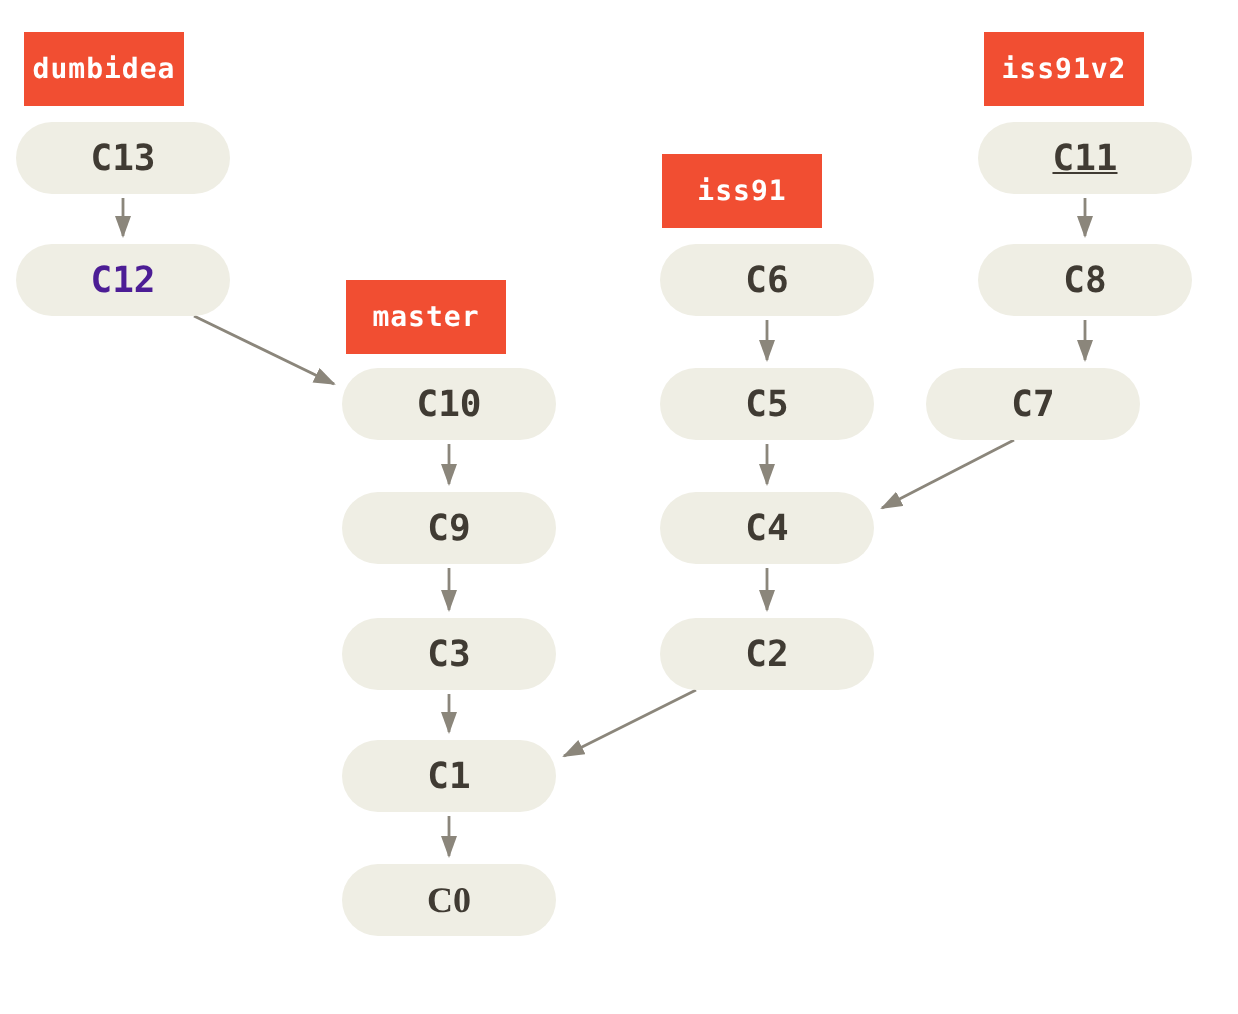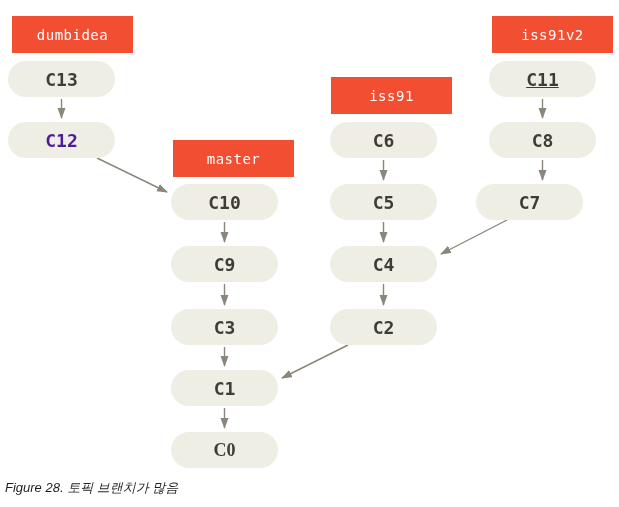--- a/index.html
+++ b/index.html
@@ -9,23 +9,23 @@
     background:#ffffff;
     font-family:"DejaVu Sans Mono","Liberation Mono",monospace;
     overflow:hidden;
   }
   #edges-layer{
     position:absolute;left:0;top:0;width:619px;height:507px;
     pointer-events:none;
   }
   .branch-label{
     position:absolute;
-    width:121px;height:37px;
+    width:80px;height:37px;
     display:flex;align-items:center;justify-content:center;
-    font-size:14px;font-weight:400;
+    font-size:14px;font-weight:700;
     letter-spacing:0.5px;
   }
   .commit{
     position:absolute;
     width:107px;height:36px;
     border-radius:18px;
     display:flex;align-items:center;justify-content:center;
     font-size:18px;font-weight:600;
   }
   .caption{
@@ -74,17 +74,16 @@
       <div class="commit" style="left: 171px; top: 246px; background: rgb(239, 238, 228); color: rgb(64, 59, 51);">C9</div>
       <div class="commit" style="left: 171px; top: 309px; background: rgb(239, 238, 228); color: rgb(64, 59, 51);">C3</div>
       <div class="commit" style="left: 171px; top: 370px; background: rgb(239, 238, 228); color: rgb(64, 59, 51);">C1</div>
       <div class="commit" style="left: 171px; top: 432px; background: rgb(239, 238, 228); color: rgb(64, 59, 51); font-family: Liberation Serif, serif;">C0</div>
       <div class="commit" style="left: 330px; top: 122px; background: rgb(239, 238, 228); color: rgb(64, 59, 51);">C6</div>
       <div class="commit" style="left: 330px; top: 184px; background: rgb(239, 238, 228); color: rgb(64, 59, 51);">C5</div>
       <div class="commit" style="left: 330px; top: 246px; background: rgb(239, 238, 228); color: rgb(64, 59, 51);">C4</div>
       <div class="commit" style="left: 330px; top: 309px; background: rgb(239, 238, 228); color: rgb(64, 59, 51);">C2</div>
       <div class="commit" style="left: 489px; top: 61px; background: rgb(239, 238, 228); color: rgb(64, 59, 51); text-decoration: underline;">C11</div>
       <div class="commit" style="left: 489px; top: 122px; background: rgb(239, 238, 228); color: rgb(64, 59, 51);">C8</div>
-      <div class="commit" style="left: 476px; top: 184px; background: rgb(239, 238, 228); color: rgb(64, 59, 51);">C7</div>
+      <div class="commit" style="left: 463px; top: 184px; background: rgb(239, 238, 228); color: rgb(64, 59, 51);">C7</div>
     </div>
 
-  <div class="caption" style="color: rgb(30, 30, 30);">Figure 28. 토픽 브랜치가 많음</div>
 </div>
 
 </body></html>

